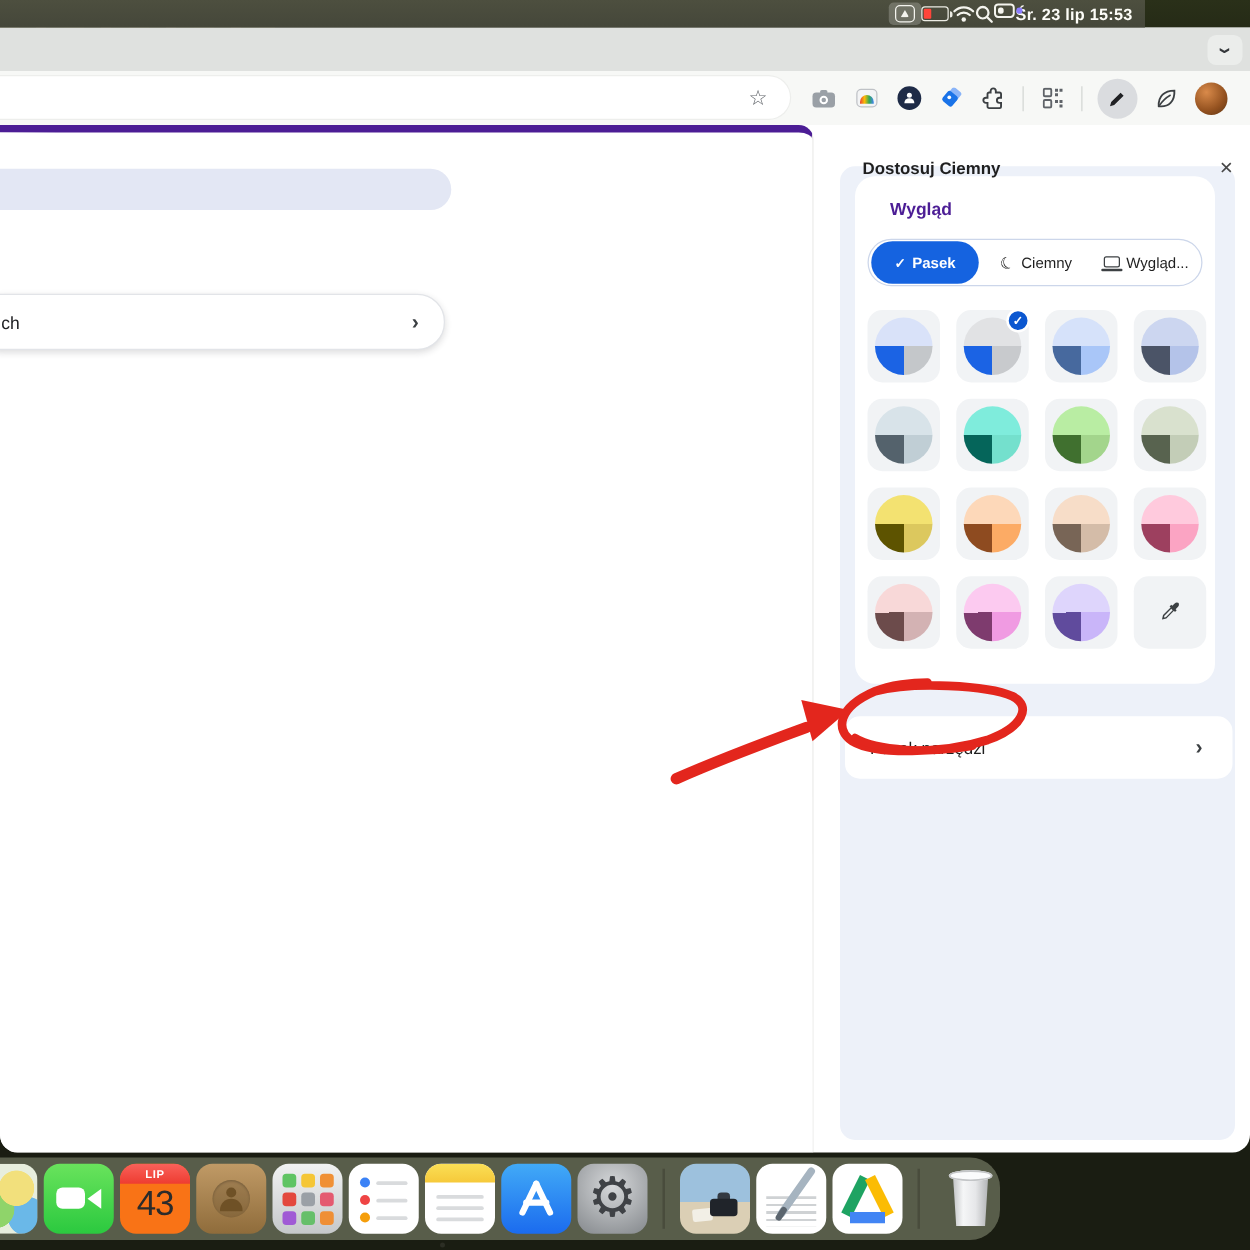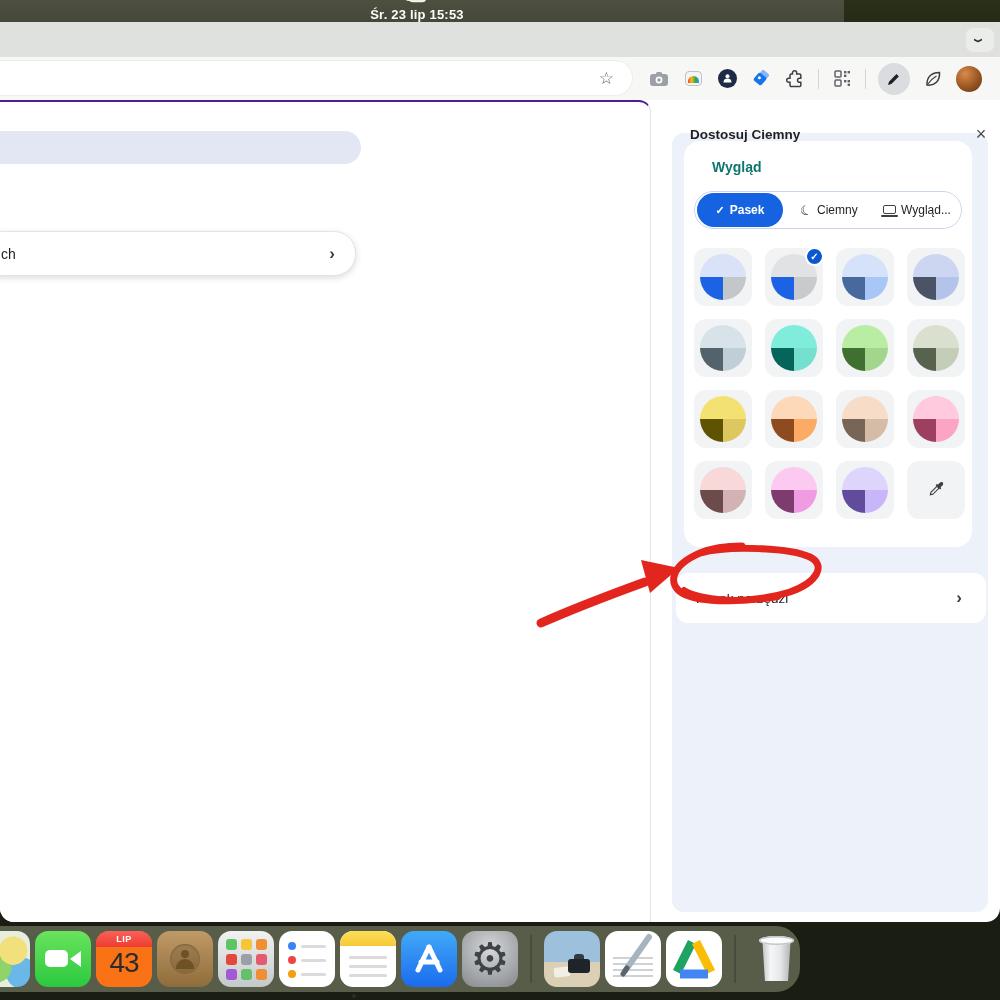--- a/index.html
+++ b/index.html
@@ -10,23 +10,23 @@
   
   .desktop { position:absolute; left:0; top:895; width:1000px; height:105px;
     background:linear-gradient(180deg,#2a3019,#14170c); }
   .tree { position:absolute; left:780; top:0; width:220px; height:105px;
     background:
       linear-gradient(180deg, rgba(74,88,28,.75), rgba(40,48,18,.15) 45%, transparent 70%),
       repeating-linear-gradient(93deg, #3c2b1a 0 16px, #22170e 16px 30px, #4d3a26 30px 38px, #2a1d11 38px 52px);
   }
 
   
-  .menubar { position:absolute; left:0; top:0; width:844px; height:22px;
+  .menubar { position:absolute; left:0; top:0; width:916px; height:22px;
     background:linear-gradient(180deg,#4d4f3f,#45473a); display:flex; align-items:center;
-    justify-content:flex-end; padding-right:10px; color:#fff; z-index:20;flex-direction:column; }
+    justify-content:flex-end; padding-right:10px; color:#fff; z-index:20; }
   .mb-appbox { display:inline-flex; align-items:center; justify-content:center;
     width:26px; height:18px; background:rgba(250,250,244,.22); border-radius:4px; }
   .mb-appbox i { display:block; width:16px; height:14px; border:1.5px solid #f4f4ee; border-radius:4px; position:relative; }
   .mb-appbox i::after { content:""; position:absolute; left:3px; top:3px; width:7px; height:6px;
     background:#f4f4ee; clip-path:polygon(50% 0,100% 100%,0 100%); border-radius:2px; }
   .mb-batt { position:relative; width:25px; height:12px; }
   .mb-batt .case { position:absolute; left:0; top:0; width:22px; height:12px; border:1.5px solid #ececе4; border:1.5px solid #ecece4; border-radius:3px; }
   .mb-batt .fill { position:absolute; left:2px; top:2px; width:6px; height:8px; background:#ff453a; border-radius:1px; }
   .mb-batt .nub { position:absolute; right:0; top:3.5px; width:2.5px; height:5px; background:#ecece4; border-radius:0 2px 2px 0; }
   .mb-user { position:relative; }
@@ -52,35 +52,35 @@
   .photos-mini::after { content:""; position:absolute; left:2px; bottom:2px; width:11px; height:7px;
     border-radius:6px 6px 0 0; background:linear-gradient(90deg,#ea4335,#fbbc04,#34a853,#4285f4); }
   .darkcircle { width:19px; height:19px; border-radius:50%; background:#1e2b47; display:flex; align-items:center; justify-content:center; }
   .pencil-btn { width:32px; height:32px; border-radius:50%; background:#dadcdf; display:flex; align-items:center; justify-content:center; }
   .avatar { width:26px; height:26px; border-radius:50%;
     background:radial-gradient(circle at 35% 30%, #d98a4a, #93511f 60%, #5c3413); }
   .dots { font-size:17px; color:#5f6368; font-weight:700; }
 
   
   .page { position:absolute; left:0; top:78px; width:651px; height:822px; background:#fff;
-    border-top:2px solid #4c1d95; border-right:1px solid #e4e4e2; border-radius:0 12px 0 0; }
+    border-top:6px solid #4c1d95; border-right:1px solid #e4e4e2; border-radius:0 12px 0 0; }
   .lav-pill { position:absolute; left:-20px; top:29px; width:381px; height:33px; border-radius:17px; background:#e3e7f4; }
   .search-card { position:absolute; left:-20px; top:129px; width:376px; height:45px; background:#fff;
     border:1px solid #e2e4e8; border-radius:22px; box-shadow:0 2px 6px rgba(32,33,36,.16);
     display:flex; align-items:center; }
   .search-card .txt { margin-left:20px; font-size:14px; color:#202124; }
   .search-card .chev { position:absolute; right:20px; font-size:17px; font-weight:700; color:#3c4043; }
 
   
   .panel-title { position:absolute; left:690px; top:105px; font-size:13.5px; font-weight:700; color:#1f1f1f; z-index:6; }
   .panel-close { position:absolute; left:971px; top:102px; width:20px; height:20px; font-size:18px; color:#474747;
     display:flex; align-items:center; justify-content:center; z-index:6; }
   .panel-body { position:absolute; left:672px; top:111px; width:316px; height:779px; background:#edf1f9; border-radius:12px; }
   .card1 { position:absolute; left:12px; top:8px; width:288px; height:406px; background:#fff; border-radius:16px; }
-  .card1 h2 { position:absolute; left:28px; top:18px; font-size:14px; font-weight:700; color:#0f766e; }
+  .card1 h2 { position:absolute; left:28px; top:18px; font-size:14px; font-weight:700; color:#4c1d95; }
   .segmented { position:absolute; left:10px; top:50px; width:268px; height:38px; border:1px solid #ccd6ea;
     border-radius:19px; background:#fff; display:flex; align-items:center; }
   .seg { flex:1; display:flex; align-items:center; justify-content:center; gap:5px;
     font-size:12px; color:#1f1f1f; height:100%; }
   .seg.sel { background:#1563e0; color:#fff; border-radius:17px; margin:2px; font-weight:700; flex:0 0 86px; height:34px; }
   .seg .chk { font-size:11px; font-weight:700; }
   .seg .moon { font-size:13px; line-height:1; transform:rotate(-18deg); }
   .laptop { display:inline-block; width:13px; height:9px; border:1.5px solid #3c4043; border-radius:2px; position:relative; margin-bottom:2px; }
   .laptop::after { content:""; position:absolute; left:-3px; bottom:-4px; width:17px; height:2px; background:#3c4043; border-radius:1px; }
   .grid { position:absolute; left:10px; top:107px; display:grid; grid-template-columns:repeat(4,58px); grid-auto-rows:58px; gap:13px; }

